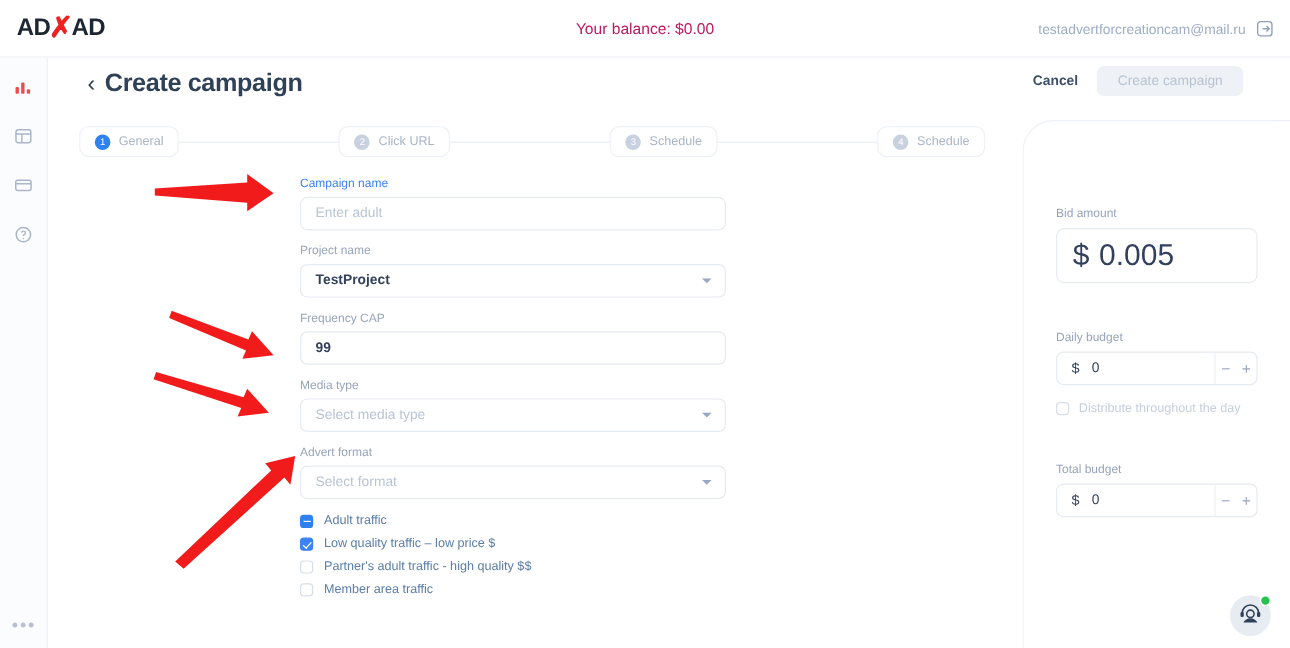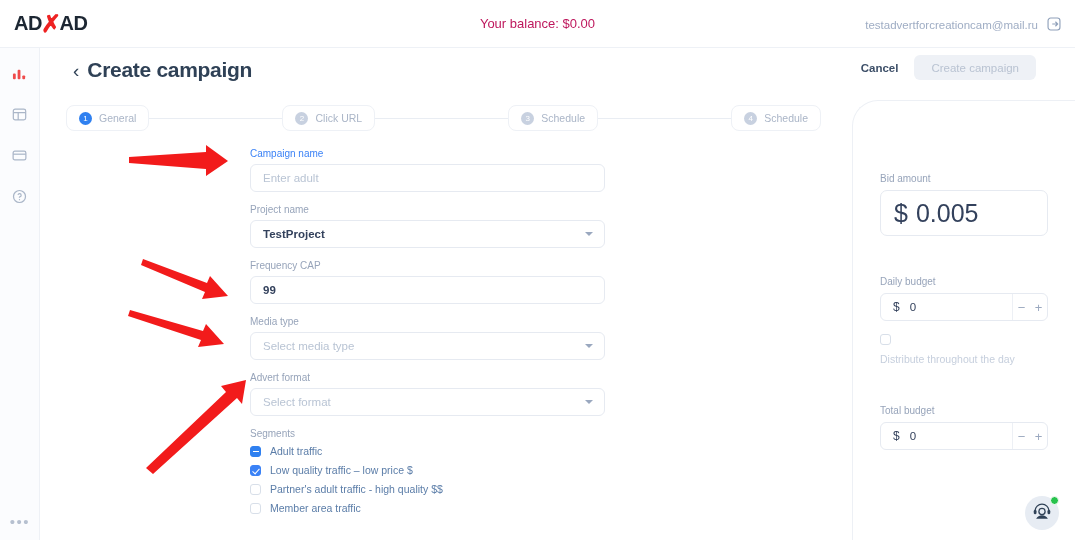--- a/index.html
+++ b/index.html
@@ -70,21 +70,21 @@
   .money-row {
     height: 28px; border: 1px solid #e6eaf1; border-radius: 6px;
     display: flex; align-items: center; margin-bottom: 13px;
   }
   .money-cur { padding-left: 12px; font-size: 12px; color: #33415c; }
   .money-val { padding-left: 10px; font-size: 11.5px; color: #33415c; flex: 1; }
   .stepper { display: flex; border-left: 1px solid #edf0f5; height: 100%; align-items: center; }
   .stepper span {
     width: 17px; text-align: center; color: #9aa8bf; font-size: 13px; cursor: pointer;
   }
-  .chk-row { display: flex; align-items: flex-start; gap: 8px; margin-bottom: 14px; flex-direction: column; }
+  .chk-row { display: flex; align-items: flex-end; gap: 8px; margin-bottom: 14px; }
   .chk {
     width: 11px; height: 11px; border: 1px solid #d8dfe9; border-radius: 3px;
     background: #fff; flex: none; position: relative;
   }
   .chk.on { background: #3b82f6; border-color: #3b82f6; }
   .chk.on::after {
     content: ""; position: absolute; left: 3px; top: 1px; width: 3px; height: 6px;
     border: solid #fff; border-width: 0 1.6px 1.6px 0; transform: rotate(42deg);
   }
   .chk.mixed { background: #2f80f0; border-color: #2f80f0; }
@@ -320,21 +320,20 @@
       <span class="ph">Select media type</span>
       <span class="caret"></span>
     </div>
 
     <div class="f-lbl">Advert format</div>
     <div class="f-ctrl sel tall">
       <span class="ph">Select format</span>
       <span class="caret"></span>
     </div>
 
-    <div class="seg-lbl">Segments</div>
 
     <div>
       <div class="seg-row">
         <span class="chk mixed"></span>
         <span class="seg-txt head">Adult traffic</span>
       </div>
       <div class="seg-row child">
         <span class="chk on"></span>
         <span class="seg-txt">Low quality traffic – low price $</span>
       </div>

